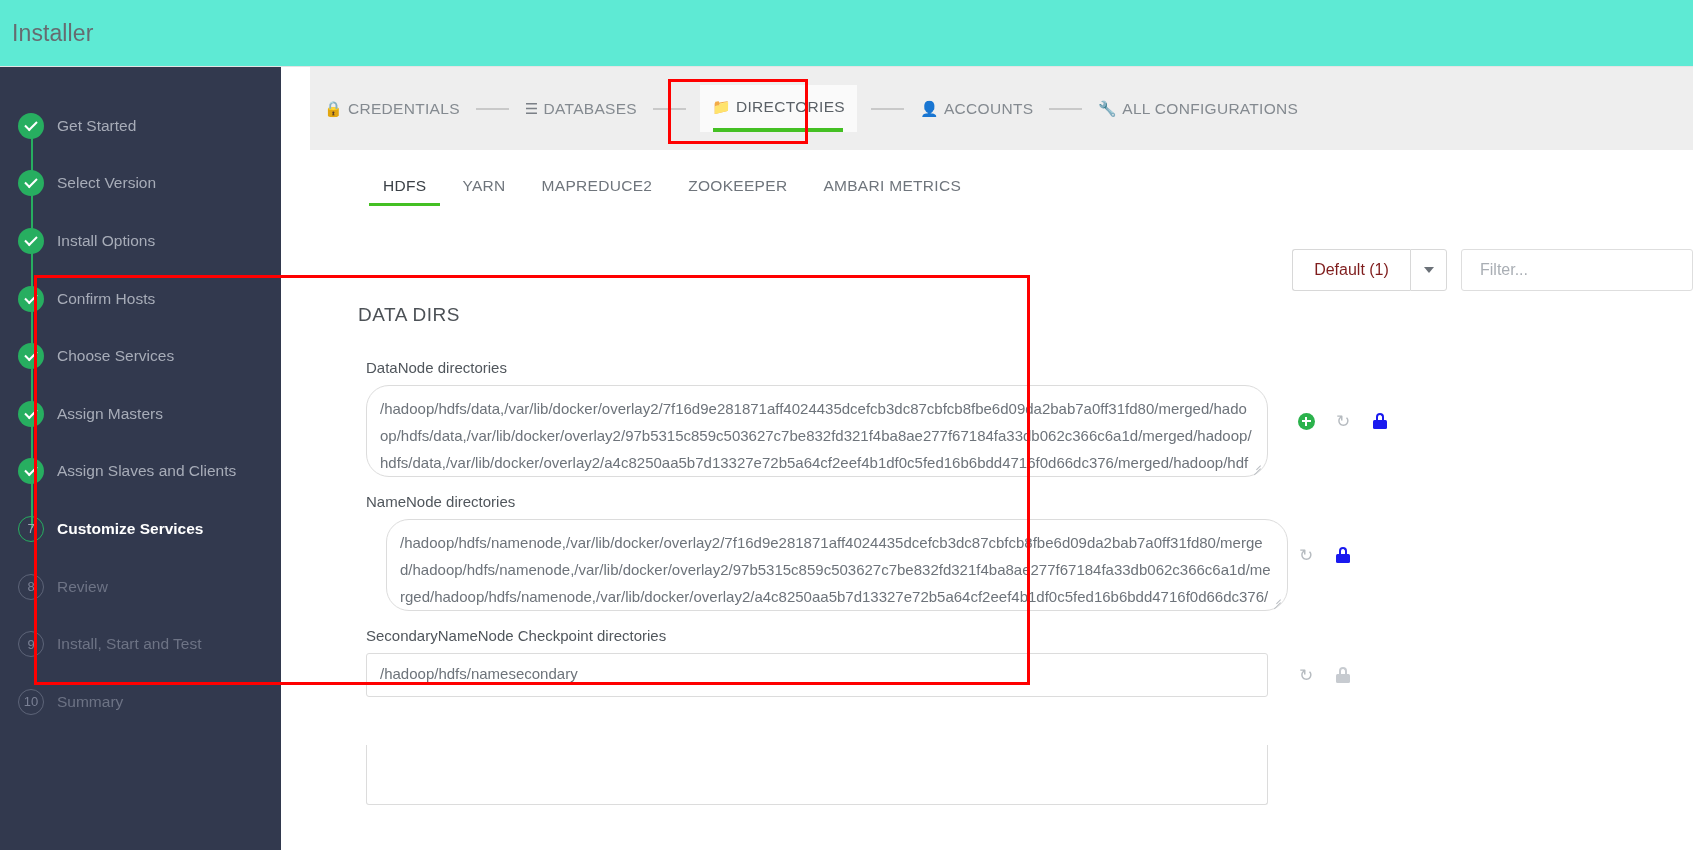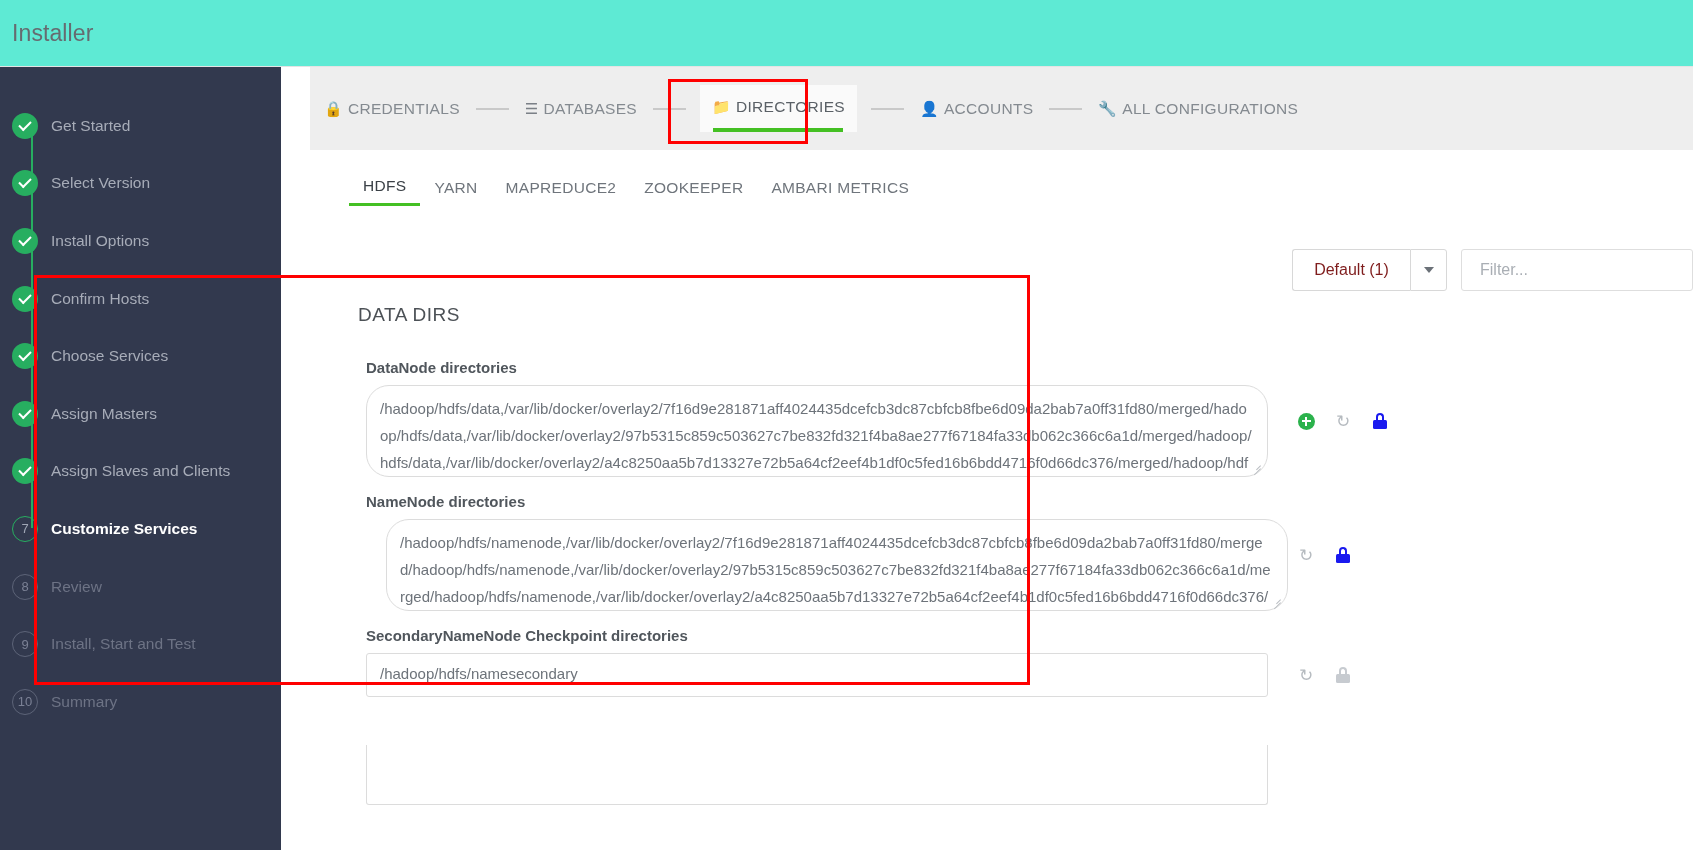--- a/index.html
+++ b/index.html
@@ -23,21 +23,21 @@
   }
 
   
   .sidebar {
     position:absolute; left:0; top:67px; width:281px; height:783px;
     background:#32394e;
   }
   .steps { position:relative; padding-top:30px; }
   .step {
     position:relative; display:flex; align-items:center;
-    height:57.6px; padding-left:12px;
+    height:57.6px; padding-left:18px;
   }
   .step .bullet {
     position:relative; z-index:2;
     width:26px; height:26px; border-radius:50%;
     display:flex; align-items:center; justify-content:center;
     font-size:13px; flex:0 0 auto;
   }
   .step.done .bullet { background:#27ae60; color:#fff; }
   .step.current .bullet { background:transparent; border:1.6px solid #27ae60; color:#9fa6b5; }
   .step.todo .bullet { background:transparent; border:1.6px solid #5d6478; color:#7b8195; }
@@ -74,21 +74,21 @@
     background:#fafafa; padding:9px 10px 0 10px; min-width:136px;
   }
   .active-underline { width:130px; height:4px; background:#44c023; margin-top:8px; }
   .redbox-tab {
     position:absolute; left:668px; top:79px; width:140px; height:65px;
     border:3px solid #ff0000; pointer-events:none; z-index:30;
   }
 
   
   .svc-tabs {
-    position:absolute; left:68px; top:110px; display:flex; align-items:center; gap:0;
+    position:absolute; left:88px; top:110px; display:flex; align-items:flex-start; gap:8px;
   }
   .svc-tab {
     font-size:15.5px; color:#6f757c; padding:0 14px 8px 14px; letter-spacing:0.3px;
     white-space:nowrap;
   }
   .svc-tab.active { color:#3a4046; border-bottom:3px solid #44c023; }
 
   
   .filterrow { position:absolute; right:0px; top:182px; display:flex; align-items:center; }
   .dd-group { display:flex; height:42px; }
@@ -118,21 +118,21 @@
     font-size:19px; color:#4c5156; letter-spacing:0.5px;
   }
 
   .redbox-body {
     position:absolute; left:34px; top:275px; width:996px; height:410px;
     border:3px solid #ff0000; pointer-events:none; z-index:25;
   }
 
   .fields { position:absolute; left:85px; top:292px; width:1300px; }
   .field { position:relative; margin-bottom:16px; }
-  .field-label { font-size:15px; color:#50565c; margin-bottom:9px;font-weight:bold; }
+  .field-label { font-size:15px; color:#50565c; margin-bottom:9px; }
   .ta {
     width:902px; border:1px solid #dcdcdc; border-radius:3px; background:#fff;
     font-family:"Liberation Sans", sans-serif; font-size:15px; color:#6d737a;
     line-height:27px; padding:9px 13px; resize:none; display:block;
     word-break:break-all; white-space:pre-wrap; overflow:hidden;
   }
   .ta.h4 { height:92px;border-radius:23px; }
   .ta.h1 { height:44px; line-height:26px; padding-top:7px;}
   .resize-grip {
     position:absolute; right:7px; bottom:7px; width:10px; height:10px; pointer-events:none;

